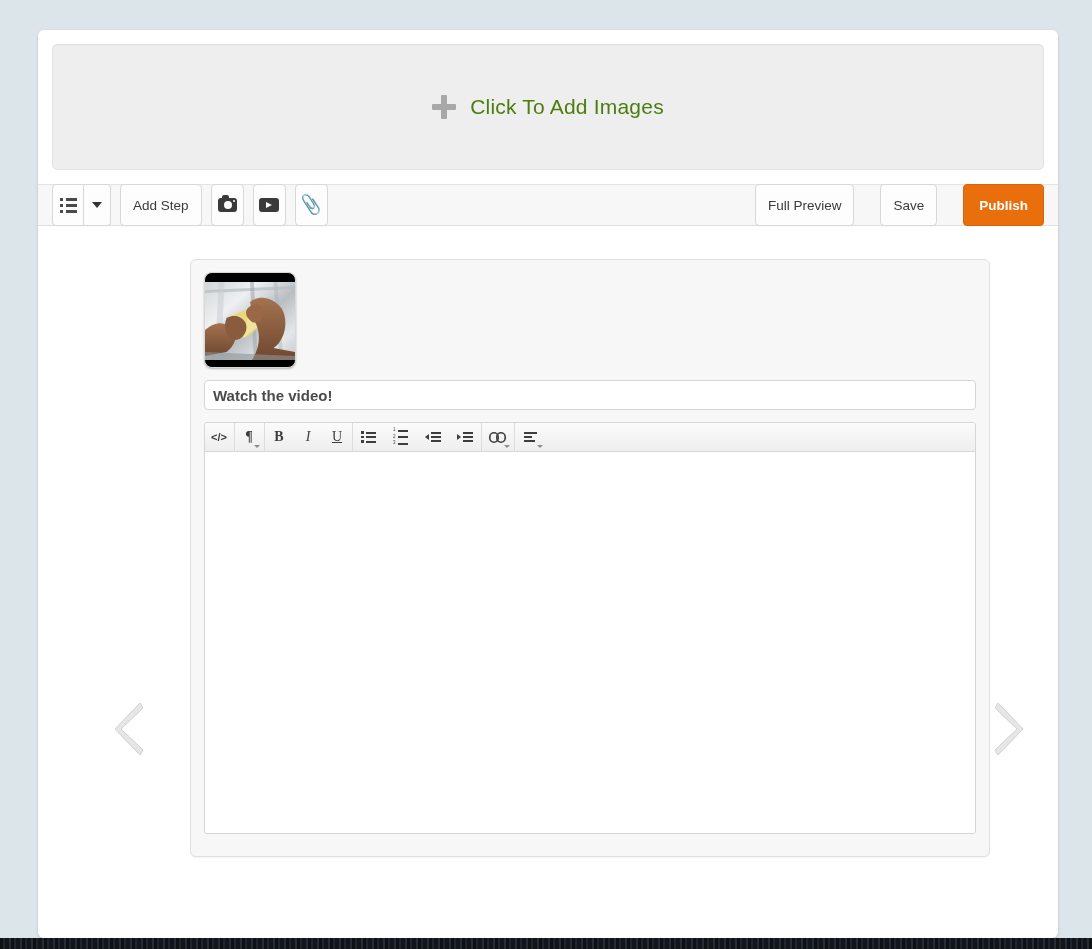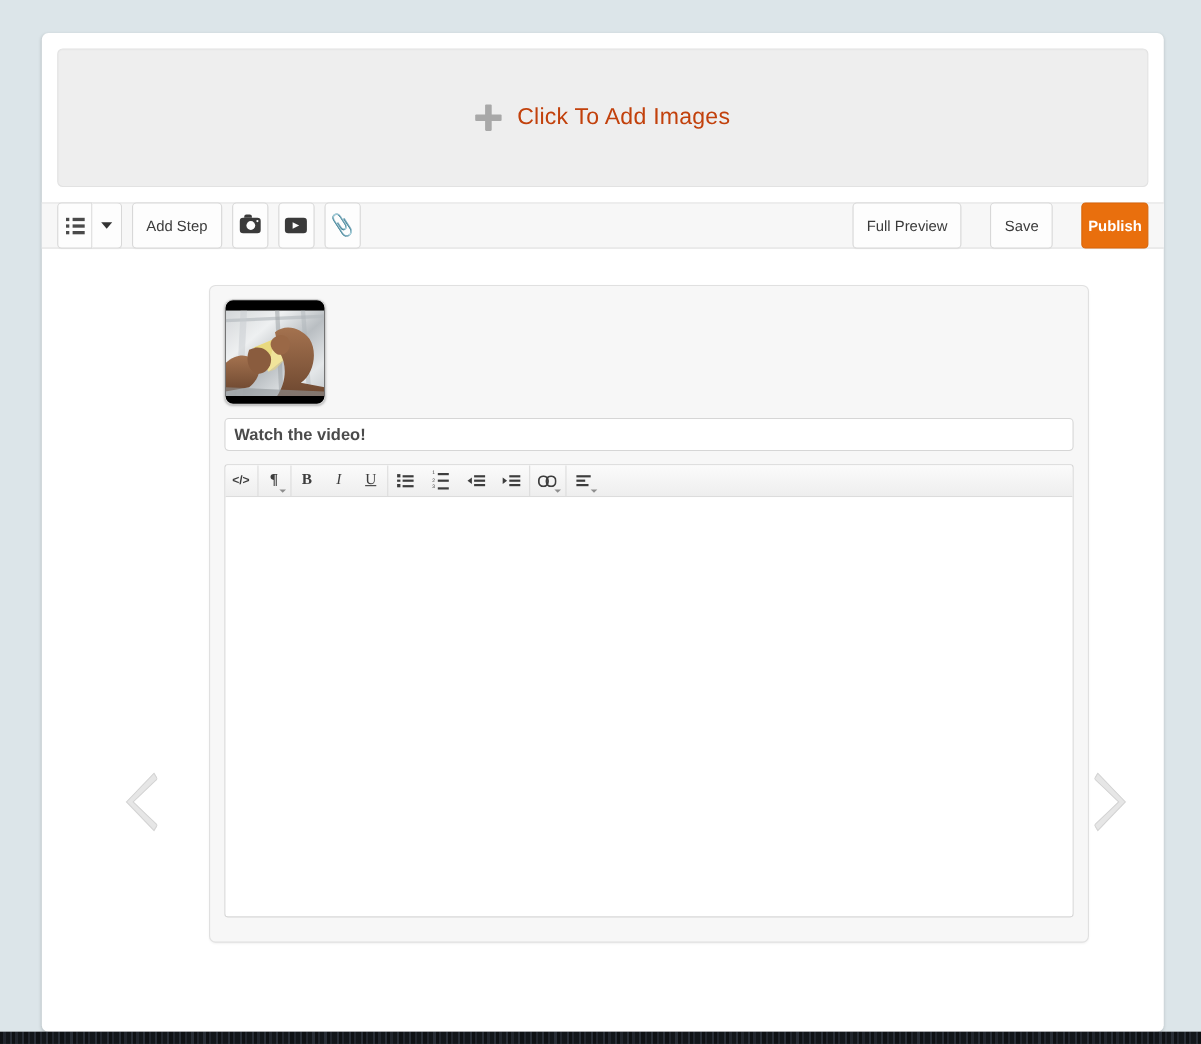--- a/index.html
+++ b/index.html
@@ -34,21 +34,21 @@
   }
   .dz-inner{ display:flex; align-items:center; gap:14px; }
   .plus-icon{
     position:relative; width:24px; height:24px; display:block;
   }
   .plus-icon:before, .plus-icon:after{
     content:""; position:absolute; background:#a8a8a8; border-radius:1px;
   }
   .plus-icon:before{ left:9px; top:0; width:6px; height:24px; }
   .plus-icon:after{ top:9px; left:0; width:24px; height:6px; }
-  .dz-label{ font-size:21px; color:#c2410c; letter-spacing:.2px; }
+  .dz-label{ font-size:21px; color:#4d7c0f; letter-spacing:.2px; }
 
   
   .toolbar{
     margin:14px 0 0 0;
     height:42px;
     background:#f7f7f7;
     border-top:1px solid #e4e4e4;
     border-bottom:1px solid #dfdfdf;
     display:flex; align-items:center;
     padding:0 14px;
@@ -67,21 +67,21 @@
     padding:0 12px;
     box-shadow:0 1px 0 rgba(0,0,0,.02);
   }
   .btn.icon-btn{ width:33px; padding:0; }
   .split{ display:flex; }
   .split .btn:first-child{ border-radius:4px 0 0 4px; width:32px; padding:0; }
   .split .btn:last-child{ border-radius:0 4px 4px 0; border-left:none; width:27px; padding:0; }
 
   .btn-primary{
     background:#e96f0d; border:1px solid #d9650a; color:#fff;
-    font-weight:bold; padding:0 5px;
+    font-weight:bold; padding:0 15px;
   }
 
   
   .bullets{ display:flex; flex-direction:column; gap:3px; }
   .bullets .row{ display:flex; align-items:center; gap:3px; }
   .bullets .dot{ width:3px; height:3px; background:#4a4a4a; }
   .bullets .bar{ width:11px; height:3px; background:#4a4a4a; }
   .caret{ width:0;height:0;border-left:5px solid transparent;border-right:5px solid transparent;border-top:6px solid #333; }
 
   

